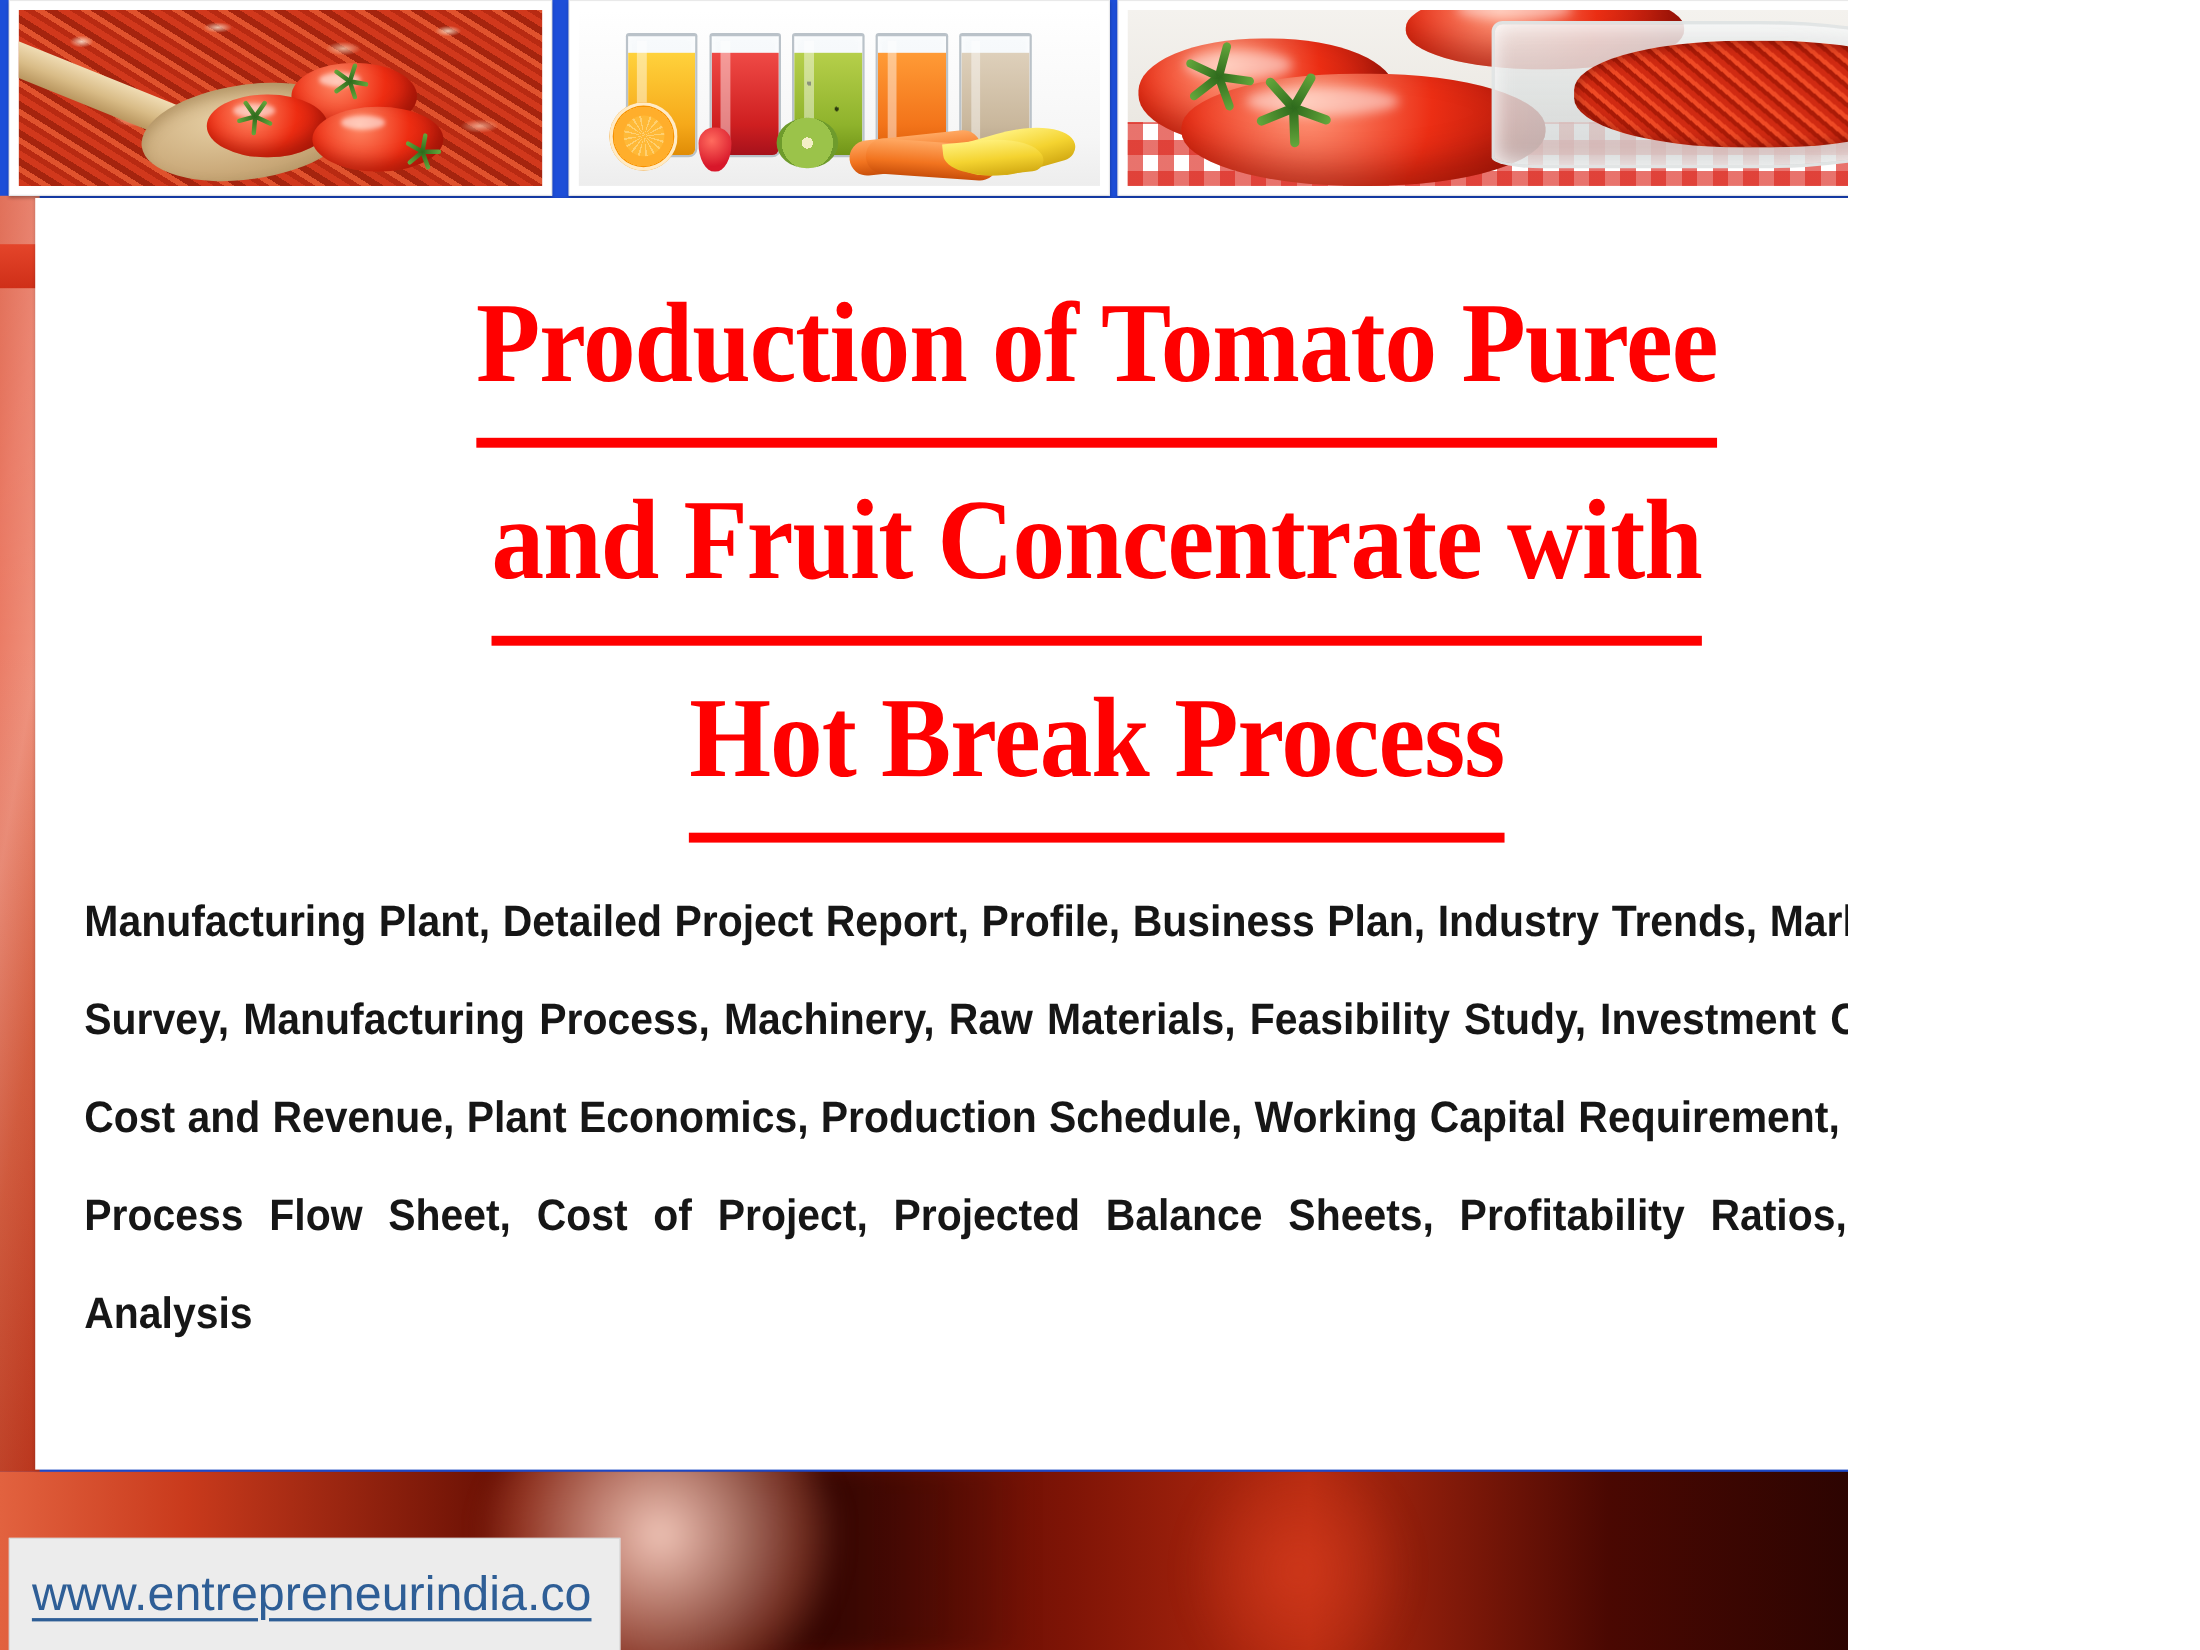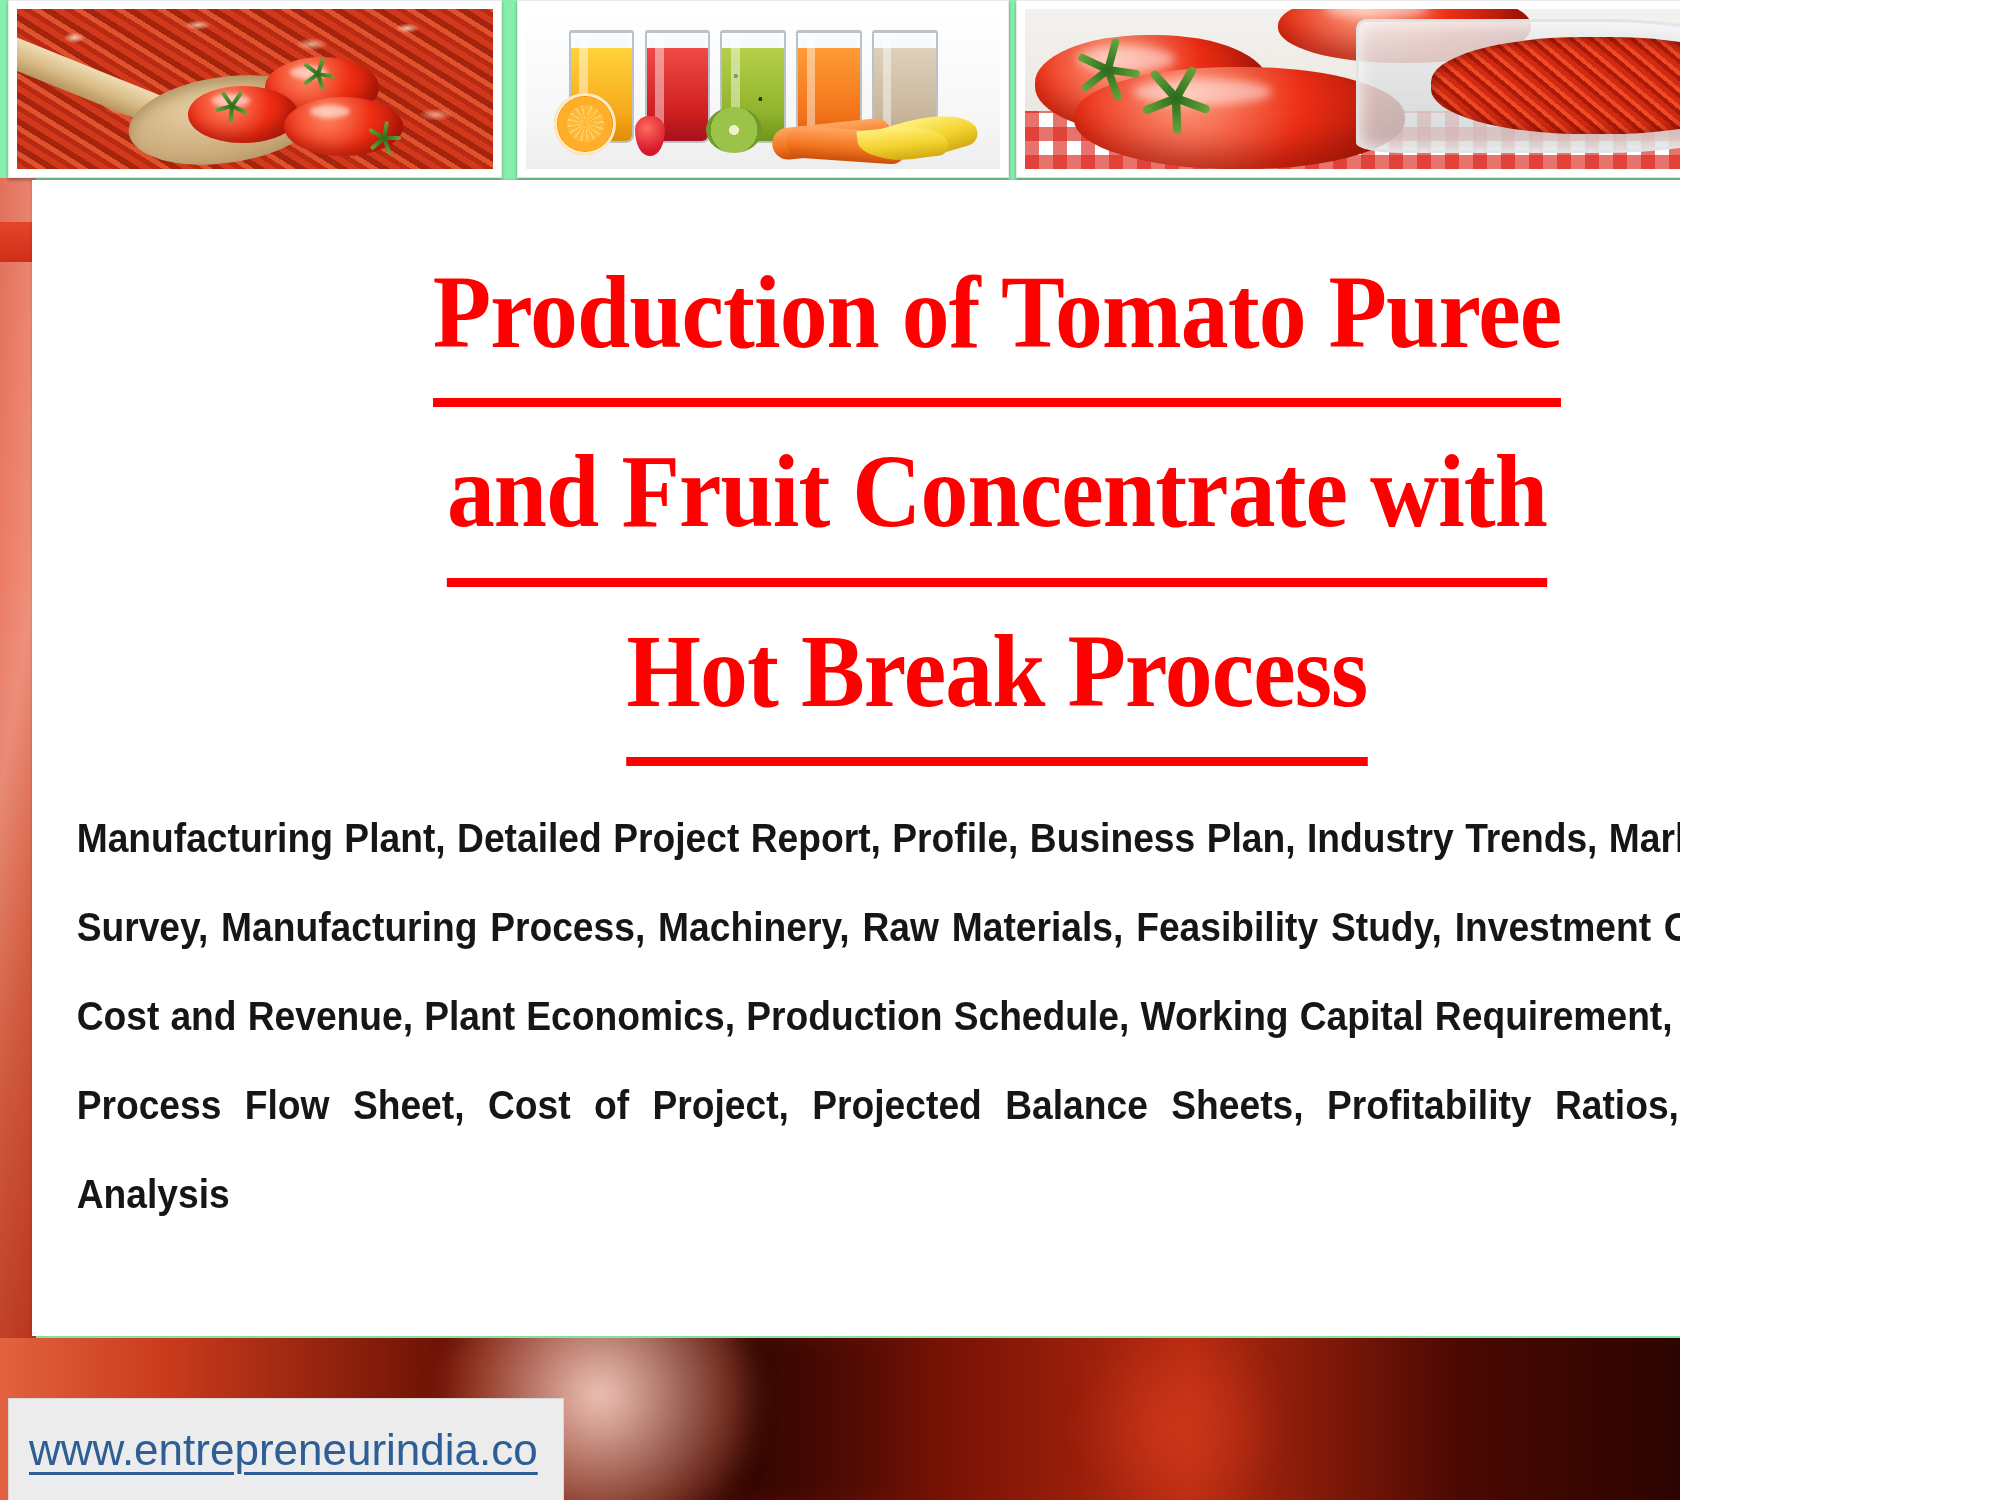--- a/index.html
+++ b/index.html
@@ -6,21 +6,21 @@
   body{
     width:2000px;height:1500px;overflow:hidden;
     font-family:"Liberation Sans", sans-serif;
     background:#ffffff;
     position:relative;
   }
 
   
   #slide{
     position:absolute;inset:0;width:1680px;height:1500px;overflow:hidden;
-    background:#86efac;
+    background:#1d4ed8;
   }
 
   
   .bg-left{
     position:absolute;left:0;top:178px;width:36px;height:1160px;
     background:
       linear-gradient(100deg,#d8492c 0%,#e8715a 22%,#f0937e 45%,#e06848 68%,#cf3f22 100%);
   }
   .bg-left:after{
     content:"";position:absolute;inset:0;

